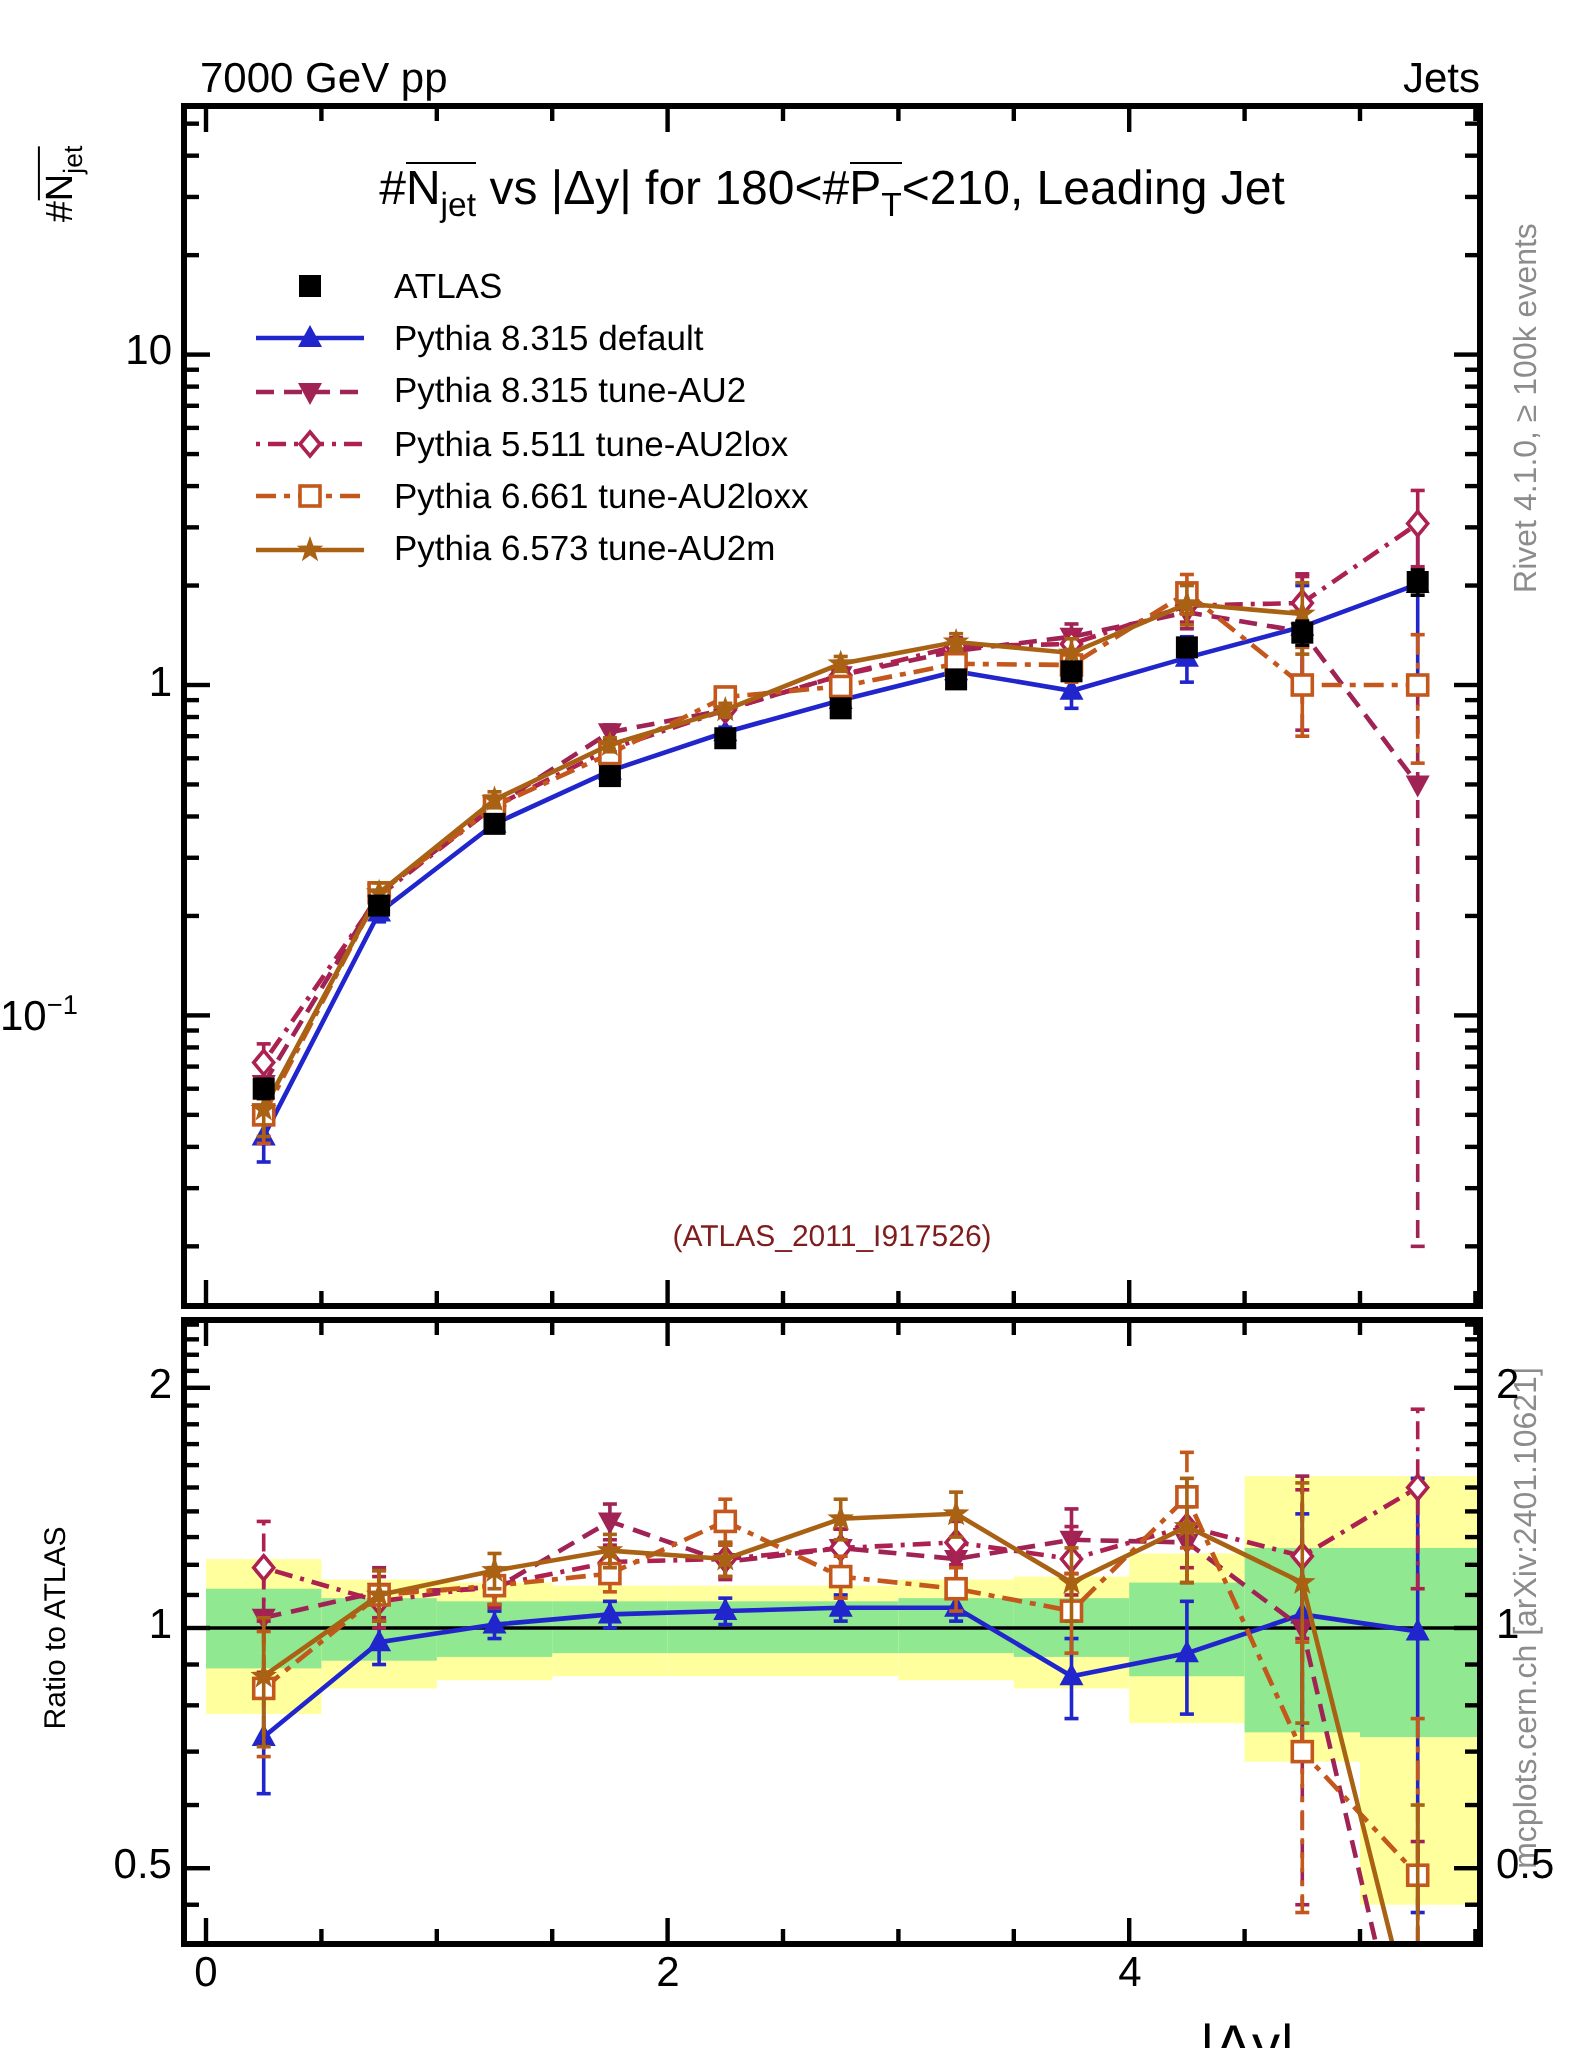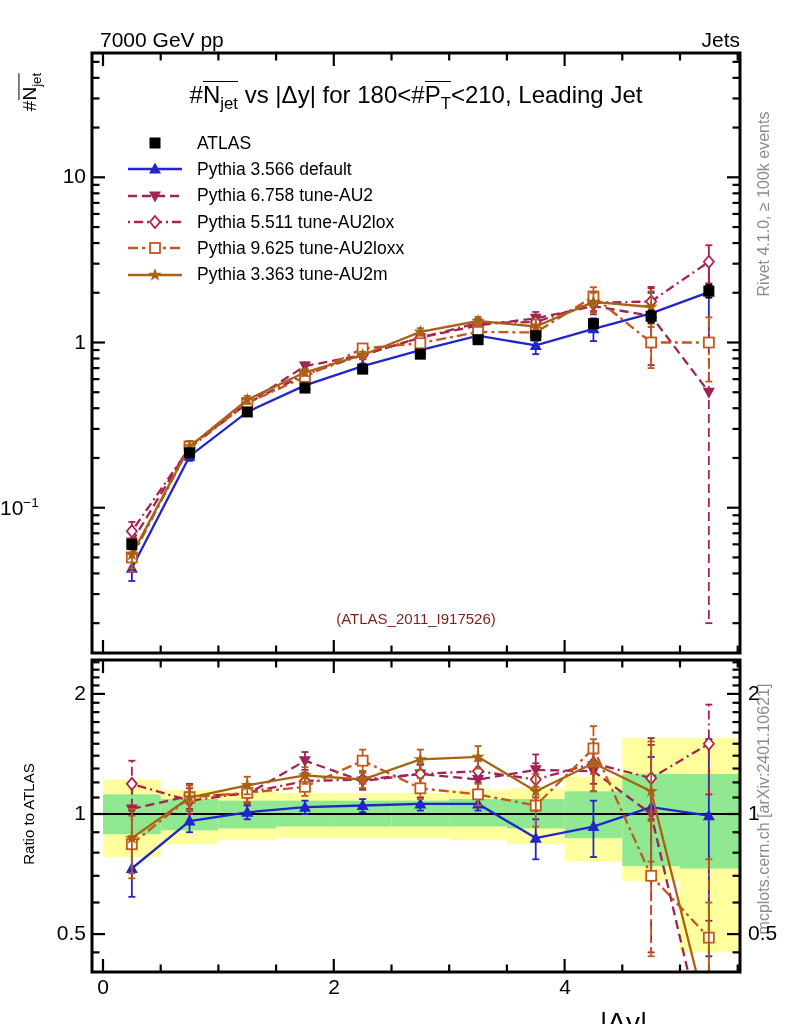--- a/index.html
+++ b/index.html
@@ -755,49 +755,49 @@
       <svg class="lg-swatch">
           <rect x="23.5" y="2.5" width="11" height="11" fill="#000000"></rect>
         </svg>
       <span class="lg-label">ATLAS</span>
     </div>
     <div class="lg-row">
       <svg class="lg-swatch">
           <line x1="2" y1="8" x2="56" y2="8" stroke="#2125cc" stroke-width="2.3"></line>
           <path d="M29 1.5L35 12.5L23 12.5Z" fill="#2125cc"></path>
         </svg>
-      <span class="lg-label">Pythia 3.566 default</span>
+      <span class="lg-label">Pythia 8.315 default</span>
     </div>
     <div class="lg-row">
       <svg class="lg-swatch">
           <line x1="2" y1="8" x2="56" y2="8" stroke="#a02355" stroke-width="2.3" stroke-dasharray="9,5"></line>
           <path d="M29 14.5L35 3.5L23 3.5Z" fill="#a02355"></path>
         </svg>
-      <span class="lg-label">Pythia 6.758 tune-AU2</span>
+      <span class="lg-label">Pythia 8.315 tune-AU2</span>
     </div>
     <div class="lg-row">
       <svg class="lg-swatch">
           <line x1="2" y1="8" x2="56" y2="8" stroke="#ad2150" stroke-width="2.3" stroke-dasharray="2,4,9,4"></line>
           <path d="M29 2L34 8L29 14L24 8Z" fill="#fff" stroke="#ad2150" stroke-width="1.8"></path>
         </svg>
       <span class="lg-label">Pythia 5.511 tune-AU2lox</span>
     </div>
     <div class="lg-row">
       <svg class="lg-swatch">
           <line x1="2" y1="8" x2="56" y2="8" stroke="#c3571c" stroke-width="2.3" stroke-dasharray="10,4,3,4"></line>
           <rect x="24" y="3" width="10" height="10" fill="#fff" stroke="#c3571c" stroke-width="1.8"></rect>
         </svg>
-      <span class="lg-label">Pythia 9.625 tune-AU2loxx</span>
+      <span class="lg-label">Pythia 6.661 tune-AU2loxx</span>
     </div>
     <div class="lg-row">
       <svg class="lg-swatch">
           <line x1="2" y1="8" x2="56" y2="8" stroke="#a96113" stroke-width="2.3"></line>
           <path d="M29.00,1.00L30.65,5.73L35.66,5.84L31.66,8.87L33.11,13.66L29.00,10.80L24.89,13.66L26.34,8.87L22.34,5.84L27.35,5.73Z" fill="#a96113"></path>
         </svg>
-      <span class="lg-label">Pythia 3.363 tune-AU2m</span>
+      <span class="lg-label">Pythia 6.573 tune-AU2m</span>
     </div>
   </div>
 
   <div id="tick-labels">
       <div class="abs ticklab" style="left:0;width:86px;text-align:right;top:146px;"><span>10</span></div>
       <div class="abs ticklab" style="left:0;width:86px;text-align:right;top:312px;"><span>1</span></div>
       <div class="abs ticklab" style="left:0;width:86px;text-align:left;top:477px;"><span>10</span><span class="sup">−1</span></div>
       <div class="abs ticklab" style="left:0;width:86px;text-align:right;top:663px;">2</div>
       <div class="abs ticklab" style="left:748px;top:663px;">2</div>
       <div class="abs ticklab" style="left:0;width:86px;text-align:right;top:783px;">1</div>

